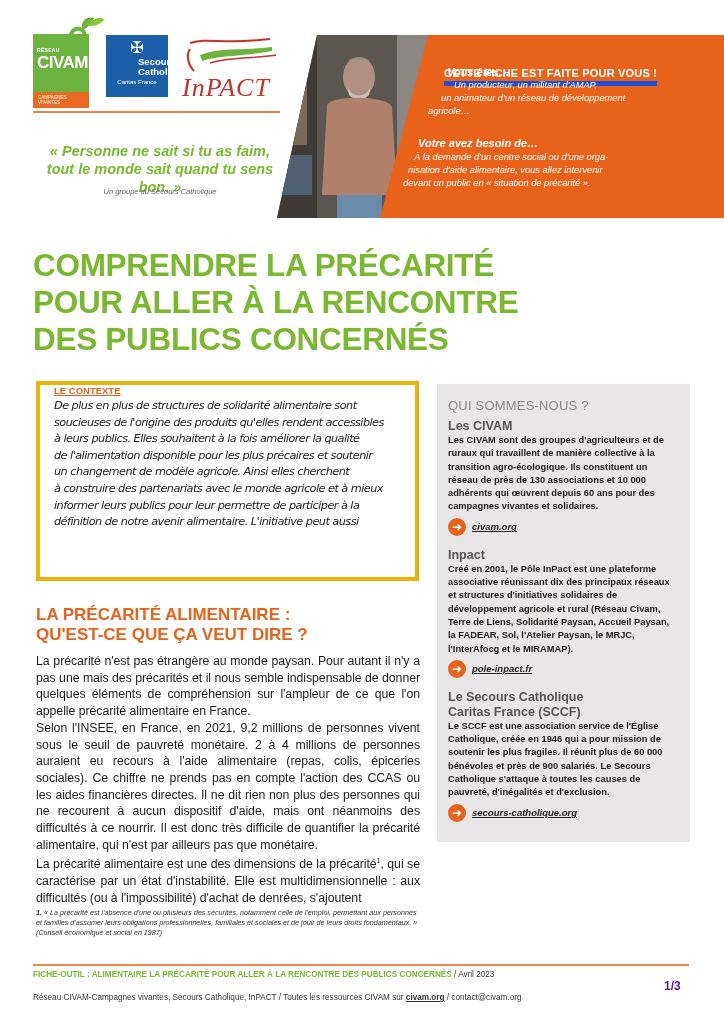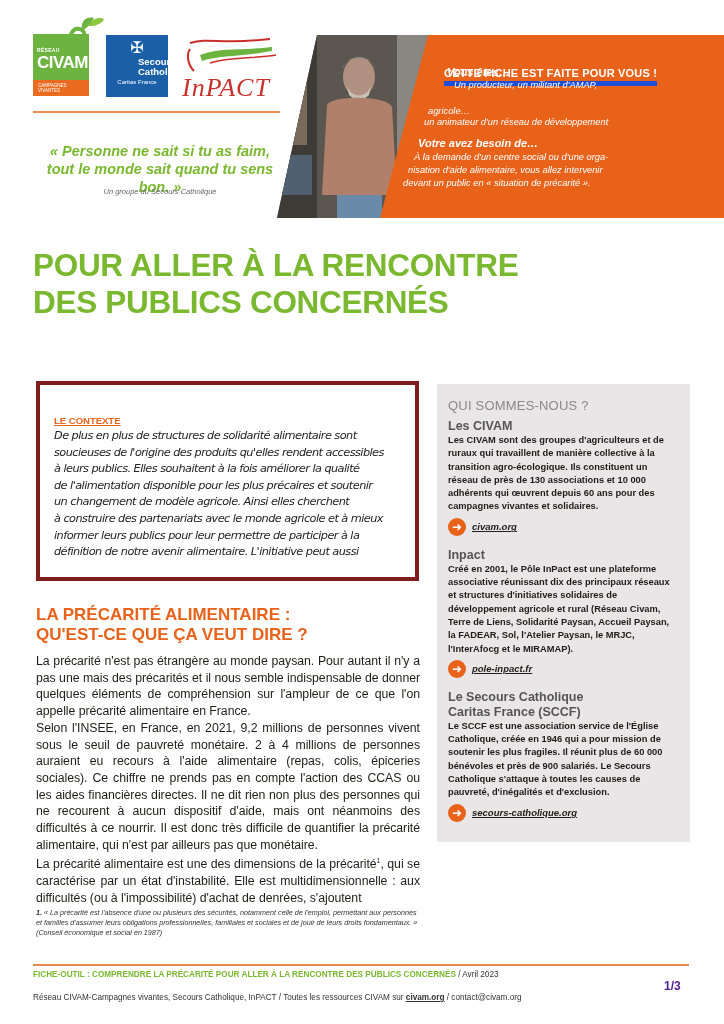--- a/index.html
+++ b/index.html
@@ -1,21 +1,21 @@
 <!DOCTYPE html>
 <html><head>
 <meta charset="utf-8">
 <style>
   * { box-sizing: border-box; margin: 0; padding: 0; }
   html, body { width: 724px; height: 1024px; background: #fff; overflow: hidden; }
   body { position: relative; font-family: "DejaVu Sans", sans-serif; color: #1d1d1b; }
   .abs { position: absolute; }
 
   
-  .logo-civam { left: 33px; top: 34px; width: 56px; height: 62px; background: #6db33f; }
+  .logo-civam { left: 33px; top: 34px; width: 56px; height: 74px; background: #6db33f; }
   .logo-civam .reseau { position: absolute; left: 4px; top: 13px; font: bold 5px "Liberation Sans", sans-serif; color: #fff; letter-spacing: 0.3px; }
   .logo-civam .civam { position: absolute; left: 4px; top: 19px; font: bold 17px "Liberation Sans", sans-serif; color: #fff; letter-spacing: -0.5px; }
   .logo-civam .camp { position: absolute; left: 0; bottom: 0; width: 56px; height: 16px; background: #ea6a1f; color: #fff; font: 4.5px "Liberation Sans", sans-serif; padding: 3px 5px; line-height: 5px; }
   .civam-leaf { left: 66px; top: 12px; width: 40px; height: 36px; }
   .logo-sc { left: 106px; top: 35px; width: 62px; height: 62px; background: #1b5fa8; color: #fff; text-align: center; }
   .logo-sc .cross { font-size: 16px; line-height: 18px; margin-top: 4px; }
   .logo-sc .t1 { font: bold 9.5px "Liberation Sans", sans-serif; line-height: 10px; padding-left: 32px; }
   .logo-sc .t2 { font: 6px "Liberation Sans", sans-serif; margin-top: 2px; }
   .logo-inpact { left: 180px; top: 35px; width: 100px; height: 65px; }
   .logo-inpact .txt { position: absolute; left: 2px; top: 38px; font: italic 26px "Liberation Serif", serif; color: #c8312b; letter-spacing: 1px; }
@@ -29,21 +29,21 @@
   .photo { left: 277px; top: 35px; width: 160px; height: 183px; overflow: hidden; }
   .orange-box { left: 380px; top: 35px; width: 344px; height: 183px; background: #e8621a; clip-path: polygon(48px 0, 100% 0, 100% 100%, 0 100%); }
   .ob-title { left: 444px; top: 44px; color: #fff; font: bold 11px "Liberation Sans", sans-serif; letter-spacing: 0.2px; border-bottom: 5px solid #1d4ed8; padding-bottom: 2px; margin-top: 23px; }
   .ob-h { color: #fff; font: bold italic 11px "Liberation Sans", sans-serif; }
   .ob-t { color: #fff; font: italic 9.3px/13px "Liberation Sans", sans-serif; }
 
   
   .main-title { left: 33px; top: 247px; width: 560px; color: #7ab82f; font: bold 31.5px/37px "Liberation Sans", sans-serif; letter-spacing: -0.3px; }
 
   
-  .context { left: 36px; top: 381px; width: 383px; height: 200px; border: 4px solid #7f1d1d; padding: 30px 14px 0 14px; }
+  .context { left: 36px; top: 381px; width: 383px; height: 200px; border: 4px solid #eab308; padding: 0 14px 0 14px; }
   .context-h { color: #e8621a; font: bold 9.5px "Liberation Sans", sans-serif; text-decoration: underline; margin-bottom: 2px; }
   .context-t { font: italic 11.3px/16.6px "DejaVu Sans", sans-serif; letter-spacing: -0.55px; color: #222; }
 
   
   .sec-h { left: 36px; top: 605px; color: #e8621a; font: bold 17px/20px "Liberation Sans", sans-serif; }
   .body-t { left: 36px; top: 653px; width: 384px; font: 12.3px/16.7px "Liberation Sans", sans-serif; color: #1d1d1b; text-align: justify; letter-spacing: -0.05px; }
   .body-t p { margin: 0; }
   sup { font-size: 7px; }
   .footnote { left: 36px; top: 908px; width: 384px; font: italic 7.2px/10px "Liberation Sans", sans-serif; color: #333; }
 
@@ -116,28 +116,29 @@
       <path d="M50 70 C55 60 110 60 115 72 L120 160 L45 160Z" fill="#b0806a"></path>
       <rect x="60" y="160" width="45" height="23" fill="#6a8aaa"></rect>
     </g>
   </svg>
 </div>
 
 <div class="abs orange-box"></div>
 <div class="abs ob-title">CETTE FICHE EST FAITE POUR VOUS !</div>
 <div class="abs ob-h" style="left:447px;top:66px;">Vous êtes…</div>
 <div class="abs ob-t" style="left:454px;top:79px;">Un producteur, un militant d'AMAP,</div>
-<div class="abs ob-t" style="left:424px;top:92px;margin-top:24px;">un animateur d'un réseau de développement</div>
+<div class="abs ob-t" style="left:441px;top:92px;">un animateur d'un réseau de développement</div>
 <div class="abs ob-t" style="left:428px;top:105px;">agricole…</div>
 <div class="abs ob-h" style="left:418px;top:137px;">Votre avez besoin de…</div>
 <div class="abs ob-t" style="left:414px;top:151px;">À la demande d'un centre social ou d'une orga-</div>
 <div class="abs ob-t" style="left:408px;top:164px;">nisation d'aide alimentaire, vous allez intervenir</div>
 <div class="abs ob-t" style="left:403px;top:177px;">devant un public en « situation de précarité ».</div>
 
 <div class="abs main-title">
+  <div>COMPRENDRE LA PRÉCARITÉ</div>
   <div>POUR ALLER À LA RENCONTRE</div>
   <div>DES PUBLICS CONCERNÉS</div>
 </div>
 
 <div class="abs context">
   <div class="context-h">LE CONTEXTE</div>
   <div class="context-t">
     <div>De plus en plus de structures de solidarité alimentaire sont</div>
     <div>soucieuses de l'origine des produits qu'elles rendent accessibles</div>
     <div>à leurs publics. Elles souhaitent à la fois améliorer la qualité</div>
@@ -183,18 +184,18 @@
   <div class="side-h" style="width:180px;">Le Secours Catholique Caritas France (SCCF)</div>
   <div class="side-t">Le SCCF est une association service de l'Église Catholique, créée en 1946 qui a pour mission de soutenir les plus fragiles. Il réunit plus de 60 000 bénévoles et près de 900 salariés. Le Secours Catholique s'attaque à toutes les causes de pauvreté, d'inégalités et d'exclusion.</div>
   <div class="side-link">
     <span class="arrow">➜</span>
     <span class="link-t">secours-catholique.org</span>
   </div>
 </div>
 
 <div class="abs foot-hr"></div>
 <div class="abs foot-1">
-  <span>FICHE-OUTIL : COMPRENDRE LA PRÉCARITÉ POUR ALLER À LA RENCONTRE DES PUBLICS CONCERNÉS</span><span class="d"> / Avril 2023</span>
+  <span>FICHE-OUTIL : ALIMENTAIRE LA PRÉCARITÉ POUR ALLER À LA RENCONTRE DES PUBLICS CONCERNÉS</span><span class="d"> / Avril 2023</span>
 </div>
 <div class="abs foot-2">
   <span>Réseau CIVAM-Campagnes vivantes, Secours Catholique, InPACT / Toutes les ressources CIVAM sur </span><u>civam.org</u><span> / contact@civam.org</span>
 </div>
 <div class="abs pagenum">1/3</div>
 
 </body></html>

